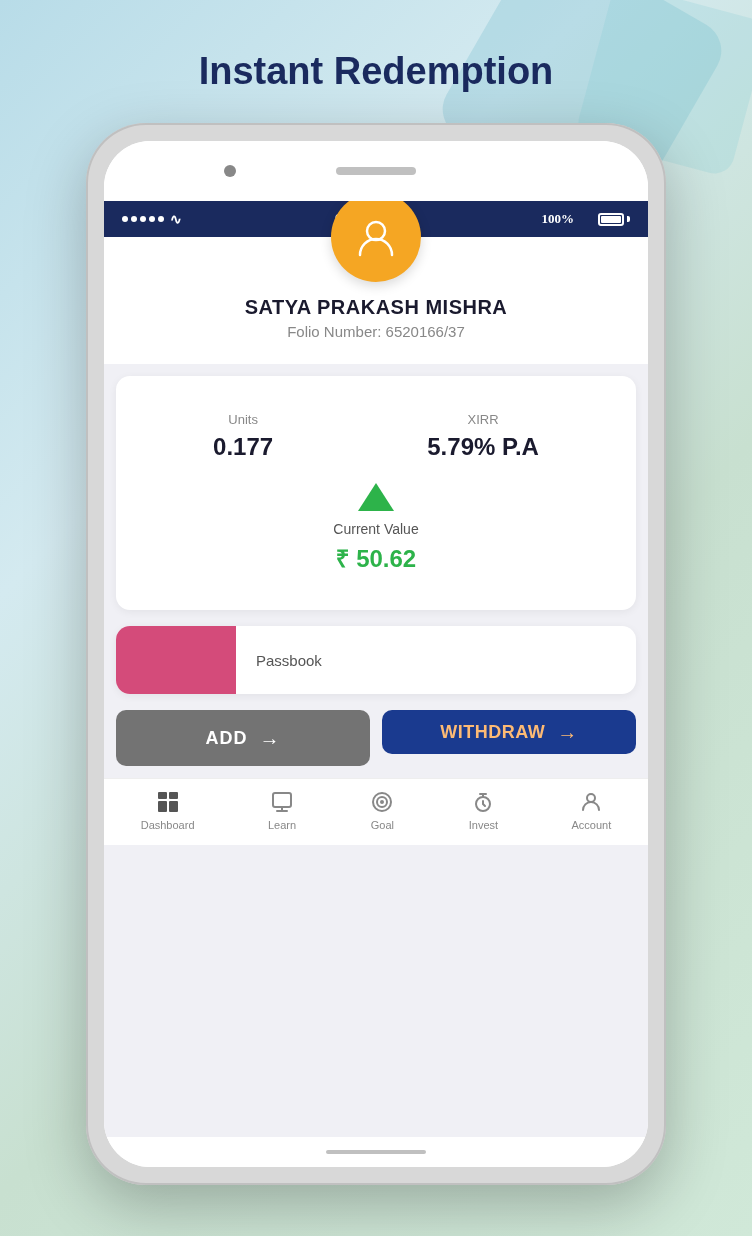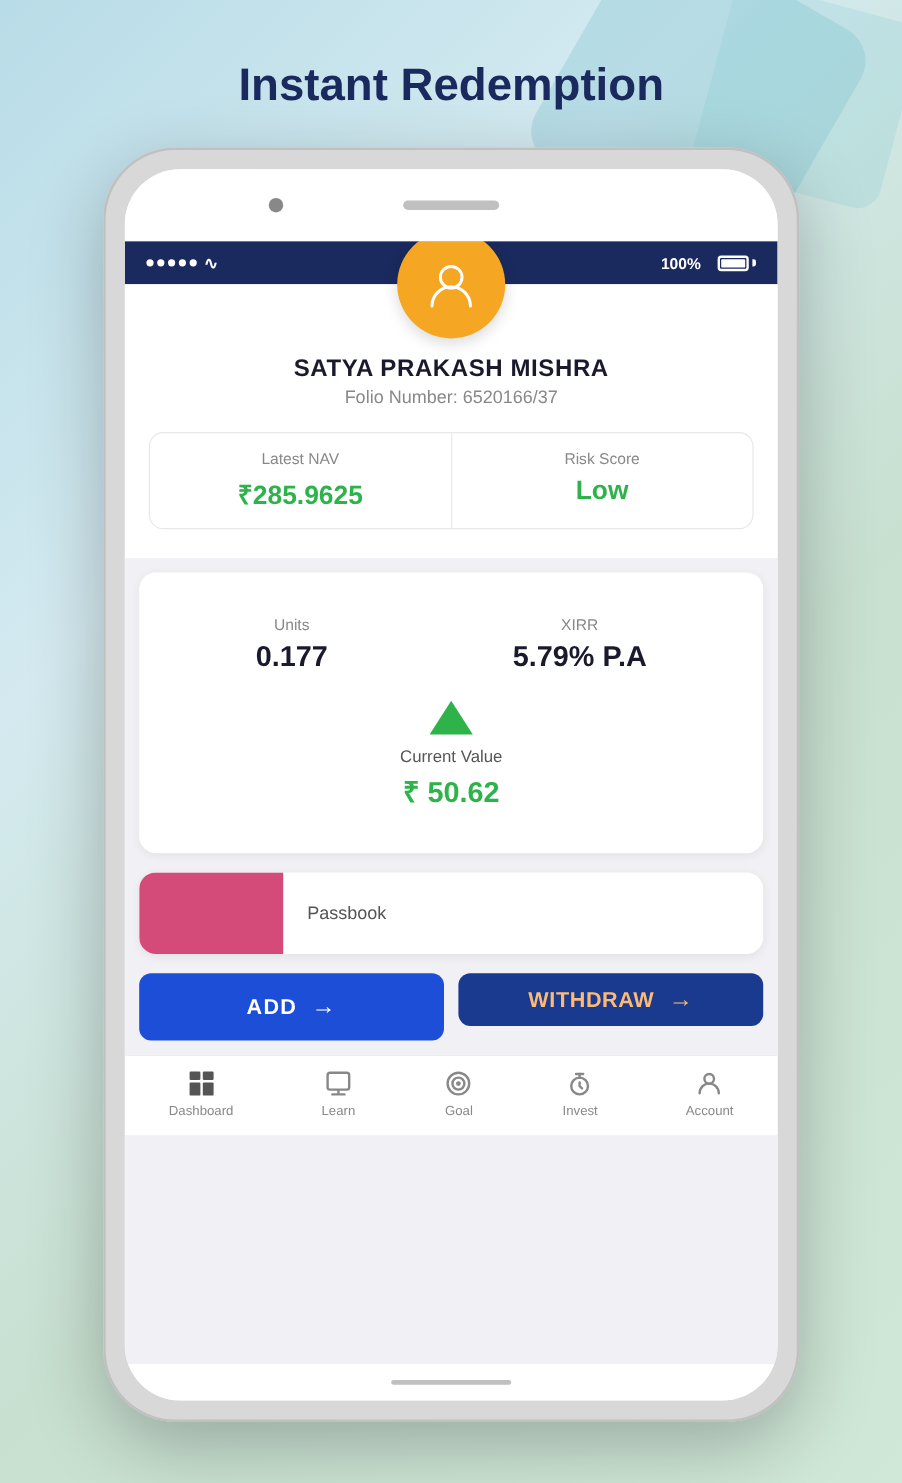--- a/index.html
+++ b/index.html
@@ -122,22 +122,23 @@
     .wifi-icon {
       font-size: 14px;
     }
     .status-time {
       font-size: 14px;
       font-weight: 600;
     }
     .status-right {
       display: flex;
       align-items: center;
-      gap: 14px;
+      gap: 24px;
       font-size: 13px;
+      font-family: Liberation Serif, serif;
     }
     .battery-box {
       display: flex;
       align-items: center;
       gap: 3px;
     }
     .battery-bar {
       width: 26px;
       height: 13px;
       border: 2px solid white;
@@ -332,21 +333,21 @@
     }
 
     
     .action-buttons {
       display: flex;
       gap: 12px;
       margin: 14px 12px 0;
     }
     .btn-add {
       flex: 1;
-      background: #1d4ed8;
+      background: #737373;
       color: white;
       border: none;
       border-radius: 10px;
       height: 56px;
       font-size: 18px;
       font-weight: 700;
       letter-spacing: 1px;
       display: flex;
       align-items: center;
       justify-content: center;
@@ -458,30 +459,20 @@
         <div class="avatar-circle">
           <svg class="avatar-icon-svg" viewBox="0 0 48 48" fill="none">
             <circle cx="24" cy="18" r="9" stroke="white" stroke-width="2.5" fill="none"></circle>
             <path d="M8 42c0-8.837 7.163-16 16-16s16 7.163 16 16" stroke="white" stroke-width="2.5" fill="none" stroke-linecap="round"></path>
           </svg>
         </div>
 
         <div class="user-name">SATYA PRAKASH MISHRA</div>
         <div class="folio-number">Folio Number: 6520166/37</div>
 
-        <div class="nav-score-row">
-          <div class="nav-box">
-            <span class="box-label">Latest NAV</span>
-            <span class="nav-value">₹285.9625</span>
-          </div>
-          <div class="score-box">
-            <span class="box-label">Risk Score</span>
-            <span class="score-value">Low</span>
-          </div>
-        </div>
       </div>
 
       <div class="units-card">
         <div class="units-xirr-row">
           <div class="units-box">
             <span class="units-label">Units</span>
             <span class="units-value">0.177</span>
           </div>
           <div class="xirr-box">
             <span class="xirr-label">XIRR</span>

